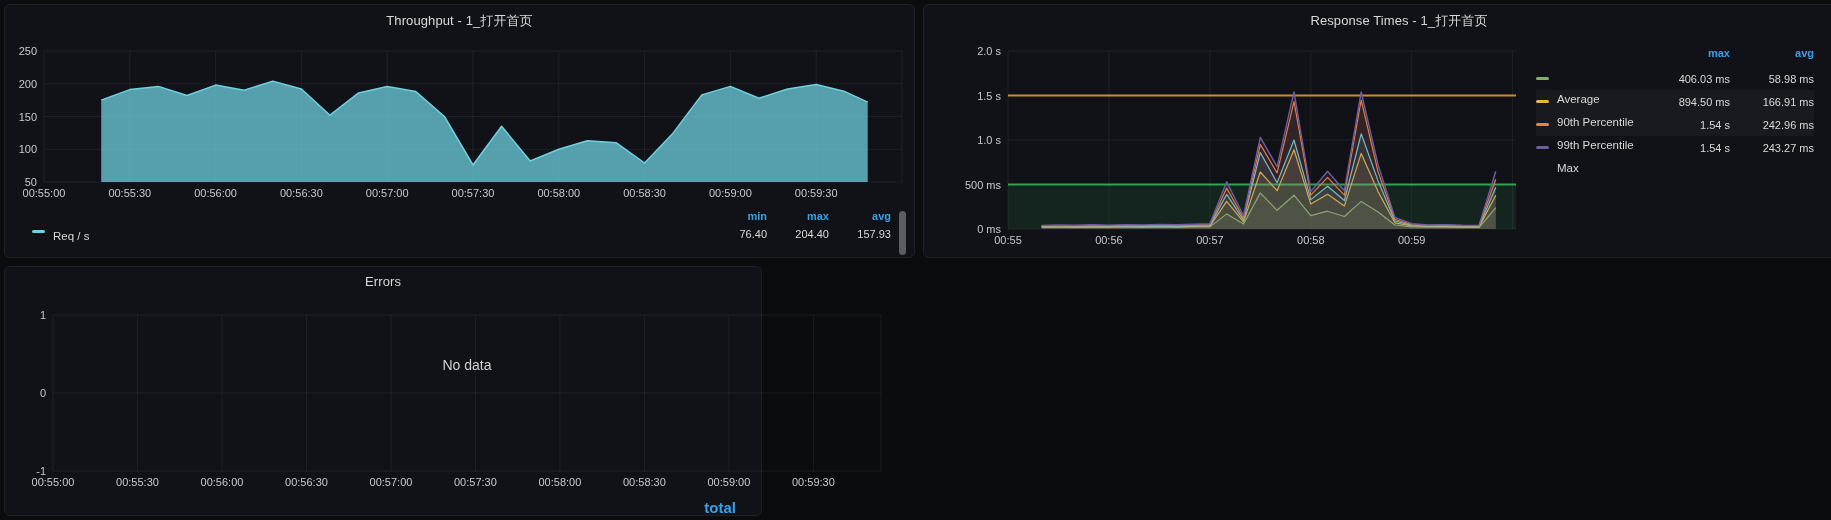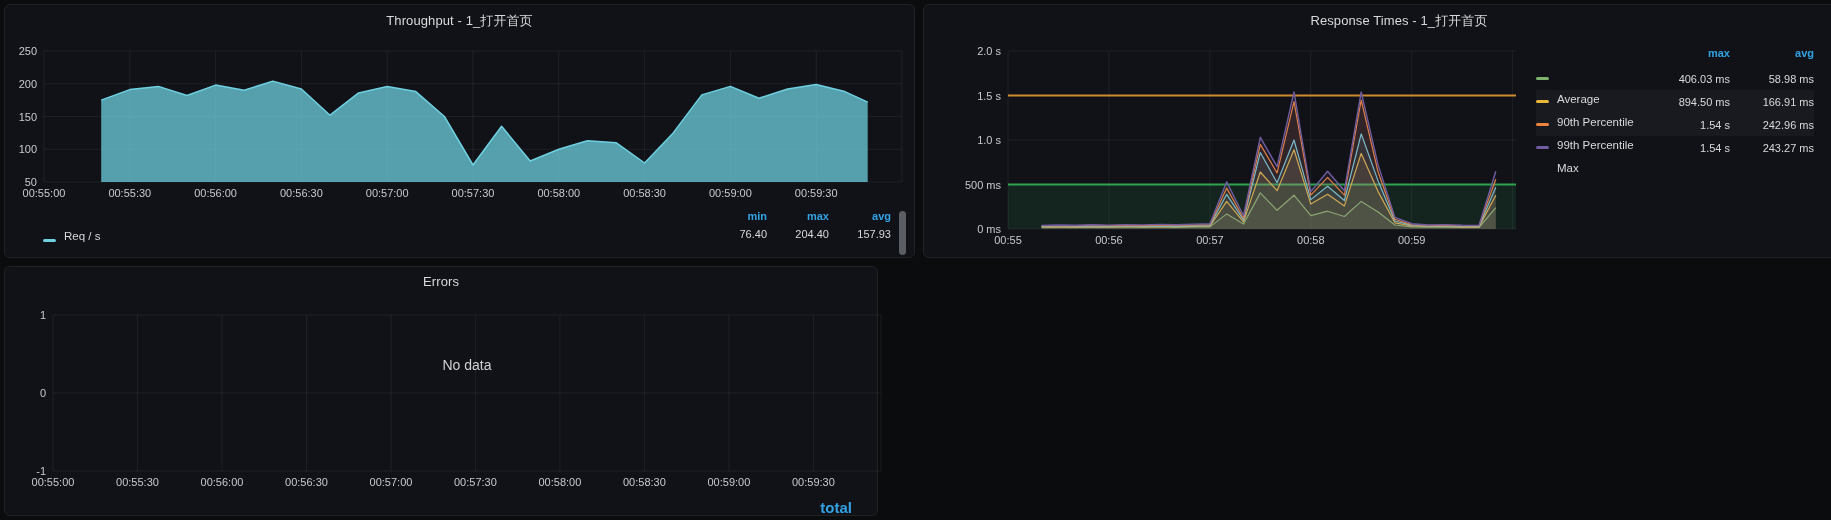--- a/index.html
+++ b/index.html
@@ -1,35 +1,35 @@
 <!DOCTYPE html>
 <html><head>
 <meta charset="utf-8">
 <style>
   * { margin:0; padding:0; box-sizing:border-box; }
   html,body { width:1831px; height:520px; background:#0b0c0e; overflow:hidden;
               font-family:"Liberation Sans","DejaVu Sans",sans-serif; }
   .panel { position:absolute; background:#111217; border:1px solid #202226; border-radius:6px; }
   #panel-throughput { left:4px; top:4px; width:911px; height:254px; }
   #panel-response   { left:923px; top:4px; width:952px; height:254px; }
-  #panel-errors     { left:4px; top:266px; width:874px; height:250px; }
+  #panel-errors     { left:4px; top:266px; width:758px; height:250px; }
   .panel-title { position:absolute; top:7px; left:0; right:0; text-align:center;
                  color:#d8d9da; font-size:13px; font-weight:500; letter-spacing:.1px; cursor:pointer; }
   svg.chart { position:absolute; left:0; top:0; display:block; }
   .grid { stroke:rgba(204,204,220,0.08); stroke-width:1; }
   .tick { fill:#c7c9ce; font-size:11px; font-family:"Liberation Sans","DejaVu Sans",sans-serif; }
   .nodata { fill:#d0d1d3; font-size:14px; font-family:"Liberation Sans","DejaVu Sans",sans-serif; }
 
   
   .p1-leg-header { position:absolute; top:205px; right:23px; display:flex; }
   .p1-leg-values { position:absolute; top:223px; right:23px; display:flex; }
   .leg-col { width:62px; text-align:right; font-size:11px; }
   .leg-head { color:#33a2e5; font-weight:bold; cursor:pointer; }
   .leg-num { color:#d8d9da; }
-  .p1-series-row { position:absolute; left:38px; top:225px; display:flex; align-items:flex-end; cursor:pointer; }
+  .p1-series-row { position:absolute; left:27px; top:225px; display:flex; align-items:flex-start; cursor:pointer; }
   .dash { width:13px; height:3px; border-radius:2px; margin-right:8px; flex:none; }
   .series-name { color:#d8d9da; font-size:11.5px; }
 
   
   .p2-legend { position:absolute; left:612px; top:40px; width:278px; }
   .p2-leg-header { display:flex; height:16px; align-items:center; margin-bottom:6px; }
   .p2-leg-header .spacer { flex:1; }
   .colmax { width:80px; text-align:right; font-size:11px; }
   .colavg { width:84px; text-align:right; font-size:11px; }
   .leg-row { display:flex; align-items:center; height:23px; cursor:pointer; }

